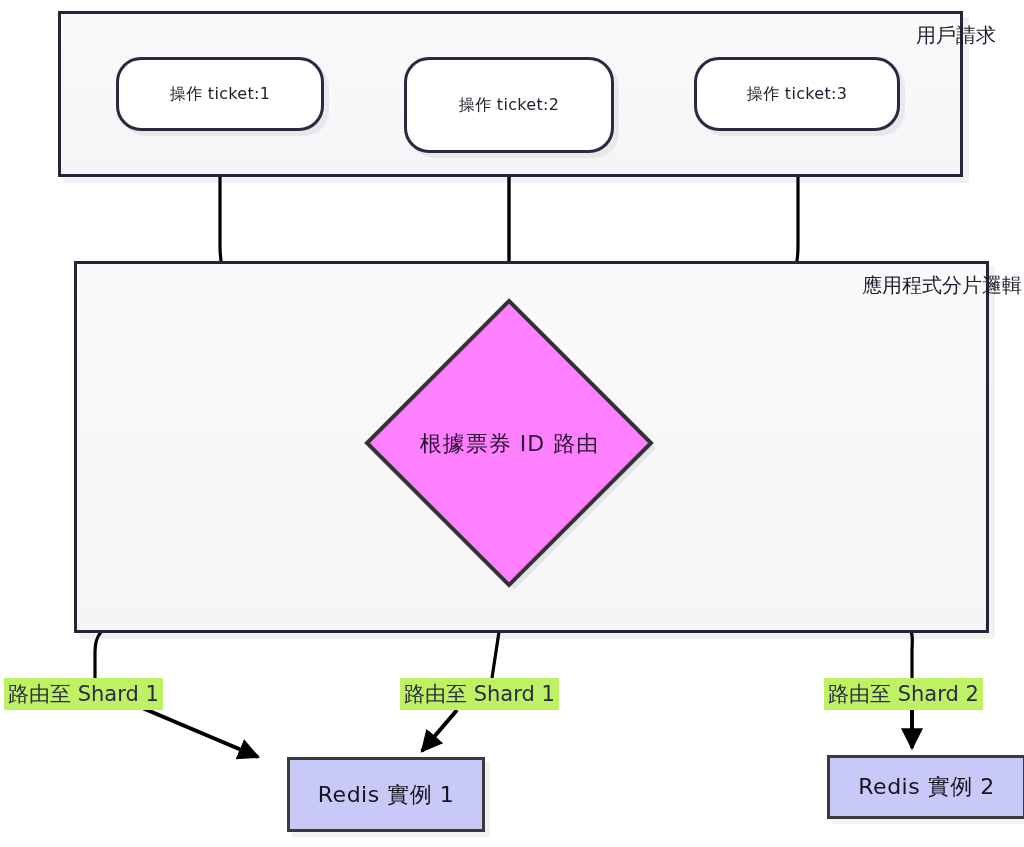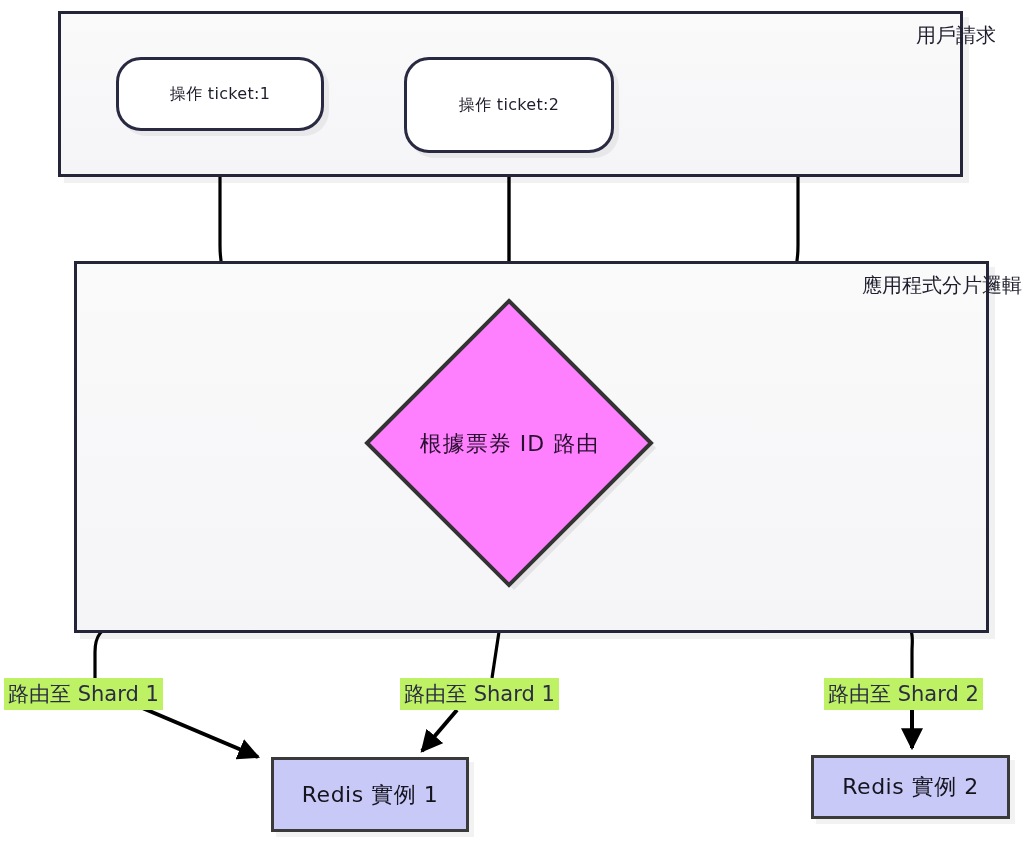--- a/index.html
+++ b/index.html
@@ -95,20 +95,21 @@
     background: #c9c9f7;
     border: 3px solid #3a3a3a;
     display: flex;
     align-items: center;
     justify-content: center;
     font-size: 22px;
     color: #14141f;
     letter-spacing: 0.5px;
     box-shadow: 5px 5px 0 rgba(0,0,0,0.05);
     white-space: nowrap;
+    margin-left: 16px;
   }
 
   
   .edge-label {
     position: absolute;
     background: #bef264;
     color: #2b2b44;
     font-size: 21px;
     line-height: 1.45;
     padding: 1px 4px;
@@ -148,20 +149,23 @@
   </div>
 
   <div class="ticket-node" style="left:116px; top:57px; width:208px; height:74px;">
     <span>操作 ticket:1</span>
   </div>
 
   <div class="ticket-node" style="left:404px; top:57px; width:210px; height:96px;">
     <span>操作 ticket:2</span>
   </div>
 
+  <div class="ticket-node" style="left:694px; top:57px; width:206px; height:74px;">
+    <span>操作 ticket:3</span>
+  </div>
 
   <div class="subgraph" style="left:30px; top:261px; width:915px; height:372px;margin-left:44px;">
     <div class="subgraph-title">應用程式分片邏輯</div>
   </div>
 
   <div class="diamond-wrap" style="left:362px; top:296px; width:300px; height:300px;">
     <svg class="diamond-shape" width="300" height="300" viewBox="0 0 300 300" xmlns="http://www.w3.org/2000/svg">
       <polygon points="152,10 294,152 152,294 10,152" fill="rgba(0,0,0,0.07)"></polygon>
       <polygon points="147,5 289,147 147,289 5,147" fill="#ff80ff" stroke="#333333" stroke-width="4"></polygon>
     </svg>

